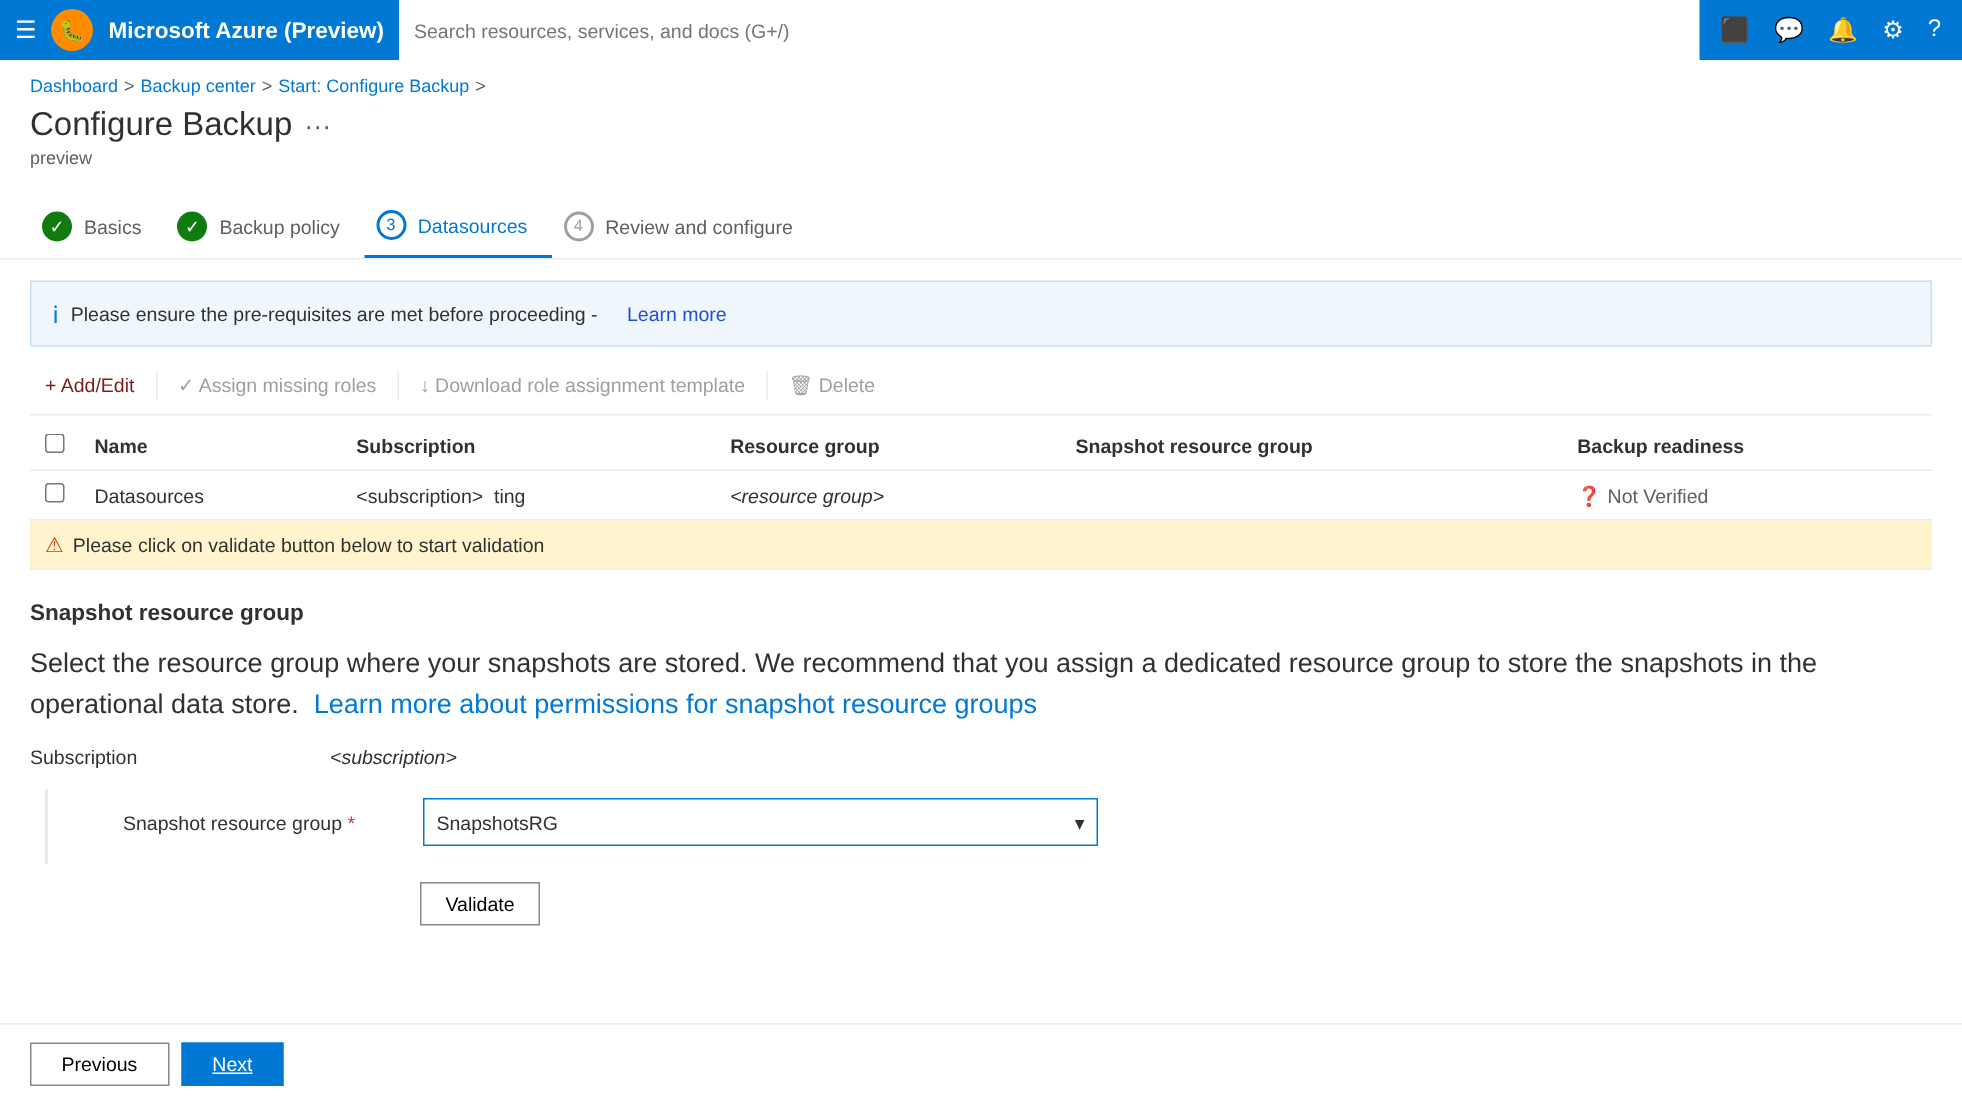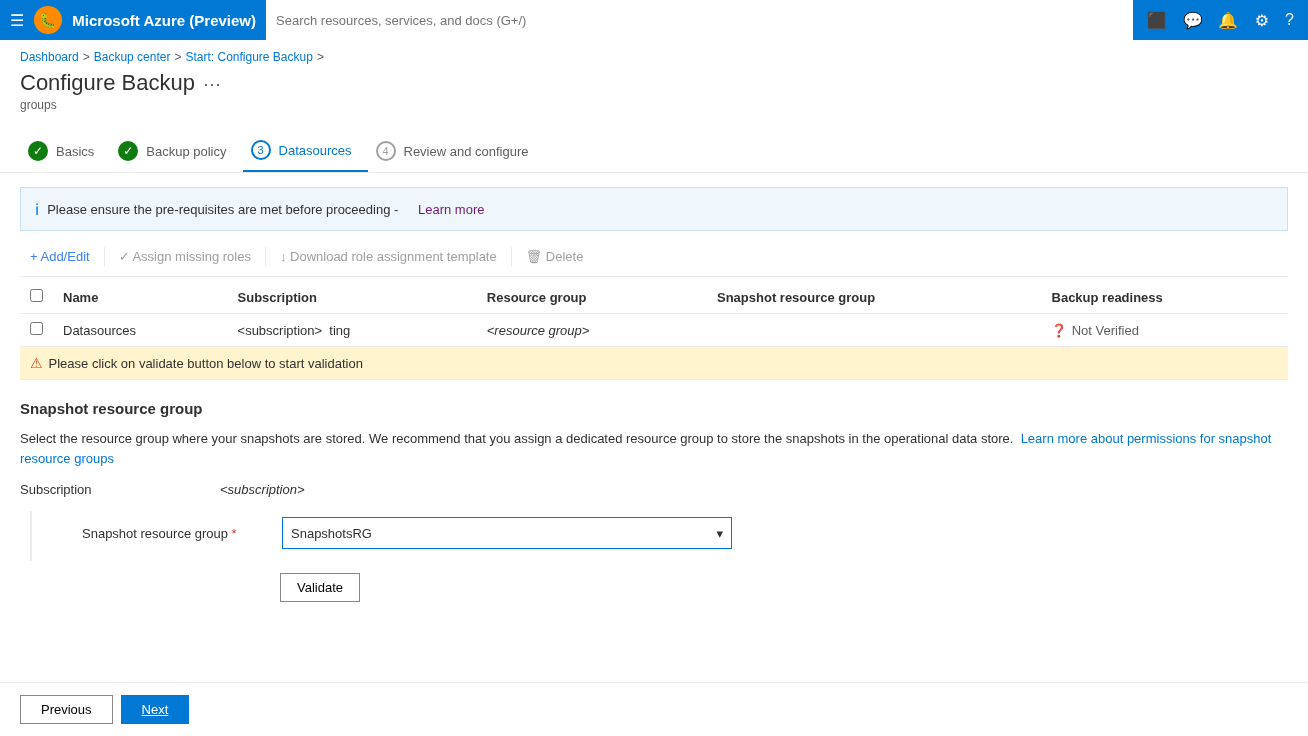--- a/index.html
+++ b/index.html
@@ -122,21 +122,21 @@
       align-items: center;
       gap: 0;
       margin-bottom: 4px;
       border-bottom: 1px solid #edebe9;
       padding-bottom: 8px;
     }
     .toolbar-btn {
       display: flex; align-items: center; gap: 4px;
       background: none; border: none; cursor: pointer;
       padding: 4px 10px;
-      font-size: 13px; color: #3b82f6;
+      font-size: 13px; color: #7f1d1d;
       font-family: 'Segoe UI', Arial, sans-serif;
     }
     .toolbar-btn:disabled { color: #a19f9d; cursor: default; }
     .toolbar-sep { width: 1px; height: 20px; background: #edebe9; margin: 0 4px; }
 
     
     .data-table { width: 100%; border-collapse: collapse; }
     .data-table th {
       text-align: left;
       padding: 8px 10px;
@@ -152,21 +152,21 @@
       border-bottom: 1px solid #edebe9;
     }
     .data-table .cb-col { width: 32px; }
     .warning-icon { color: #d83b01; font-size: 14px; }
     .not-verified { display: flex; align-items: center; gap: 4px; color: #605e5c; }
     .not-verified-icon { color: #605e5c; }
 
     
     .snapshot-section { padding: 20px 0 10px 0; }
     .section-title { font-size: 15px; font-weight: 600; margin-bottom: 12px; }
-    .section-desc { font-size: 13px; color: #323130; margin-bottom: 4px; line-height: 1.5; }
+    .section-desc { font-size: 18px; color: #323130; margin-bottom: 4px; line-height: 1.5; }
     .section-link { color: #0078d4; text-decoration: none; }
 
     
     .form-row {
       display: flex;
       align-items: center;
       margin-top: 14px;
       gap: 0;
     }
     .form-label {
@@ -264,21 +264,21 @@
     <span class="breadcrumb-sep">&gt;</span>
     <a>Backup center</a>
     <span class="breadcrumb-sep">&gt;</span>
     <a>Start: Configure Backup</a>
     <span class="breadcrumb-sep">&gt;</span>
   </div>
 
   <div class="page-header">
     <div>
       <div class="page-title">Configure Backup</div>
-      <div class="page-subtitle">groups</div>
+      <div class="page-subtitle">preview</div>
     </div>
     <div class="page-more">···</div>
   </div>
 
   <div class="steps-container">
     <div class="step">
       <div class="step-circle done">✓</div>
       <span>Basics</span>
     </div>
     <div class="step">
@@ -293,21 +293,21 @@
       <div class="step-circle inactive">4</div>
       <span>Review and configure</span>
     </div>
   </div>
 
   <div class="content-area">
 
     <div class="info-banner">
       <span class="info-icon">ℹ</span>
       <span>Please ensure the pre-requisites are met before proceeding -</span>
-      &nbsp;<a style="color:#701a75;">Learn more</a>
+      &nbsp;<a style="color:#1d4ed8;">Learn more</a>
     </div>
 
     <div class="toolbar">
       <button class="toolbar-btn">+ Add/Edit</button>
       <div class="toolbar-sep"></div>
       <button class="toolbar-btn" style="color:#a19f9d;">
         <span>✓ Assign missing roles</span>
       </button>
       <div class="toolbar-sep"></div>
       <button class="toolbar-btn" style="color:#a19f9d;">

